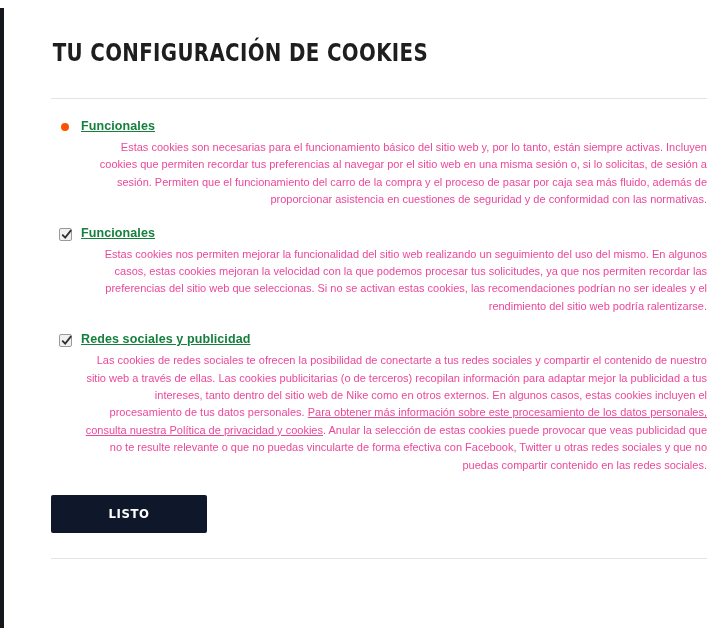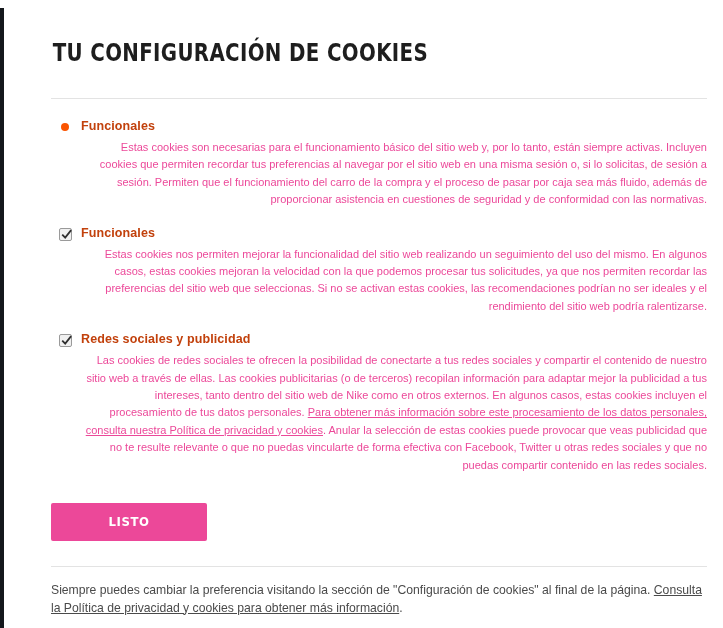--- a/index.html
+++ b/index.html
@@ -58,29 +58,30 @@
   }
   .sections {
     padding-top: 19px;
   }
   .section {
     position: relative;
     padding-left: 30px;
     margin-bottom: 16px;
   }
   .section:last-child {
-    margin-bottom: 12px;
+    margin-bottom: 4px;
   }
   .section-head {
     font-size: 12.5px;
     font-weight: bold;
-    color: #c2410c;
+    color: #15803d;
     line-height: 16px;
     margin: 0 0 5px 0;
     letter-spacing: 0.1px;
+    text-decoration: underline;
   }
   .marker {
     position: absolute;
     left: 8px;
     top: 3px;
     width: 12px;
     height: 12px;
   }
   .bullet-dot {
     position: absolute;
@@ -121,21 +122,21 @@
   }
   .actions {
     padding: 17px 0 0 0;
   }
   .done-button {
     display: inline-block;
     width: 156px;
     height: 38px;
     line-height: 38px;
     text-align: center;
-    background: #ec4899;
+    background: #0f172a;
     color: #ffffff;
     border: none;
     border-radius: 2px;
     font-family: "DejaVu Sans Condensed", "Liberation Sans Narrow", "Liberation Sans", sans-serif;
     font-weight: bold;
     font-size: 13px;
     letter-spacing: 0.6px;
     text-transform: uppercase;
     cursor: pointer;
     padding: 0;
@@ -200,16 +201,15 @@
     </div>
 
     <div class="actions">
       <button class="done-button">Listo</button>
     </div>
 
     <div class="actions-spacer"></div>
 
     <div class="divider bottom"></div>
 
-    <p class="footer"><span>Siempre puedes cambiar la preferencia visitando la sección de "Configuración de cookies" al final de la página. </span><a href="#">Consulta la Política de privacidad y cookies para obtener más información</a><span>.</span></p>
 
   </div>
 </div>
 
 </body></html>

